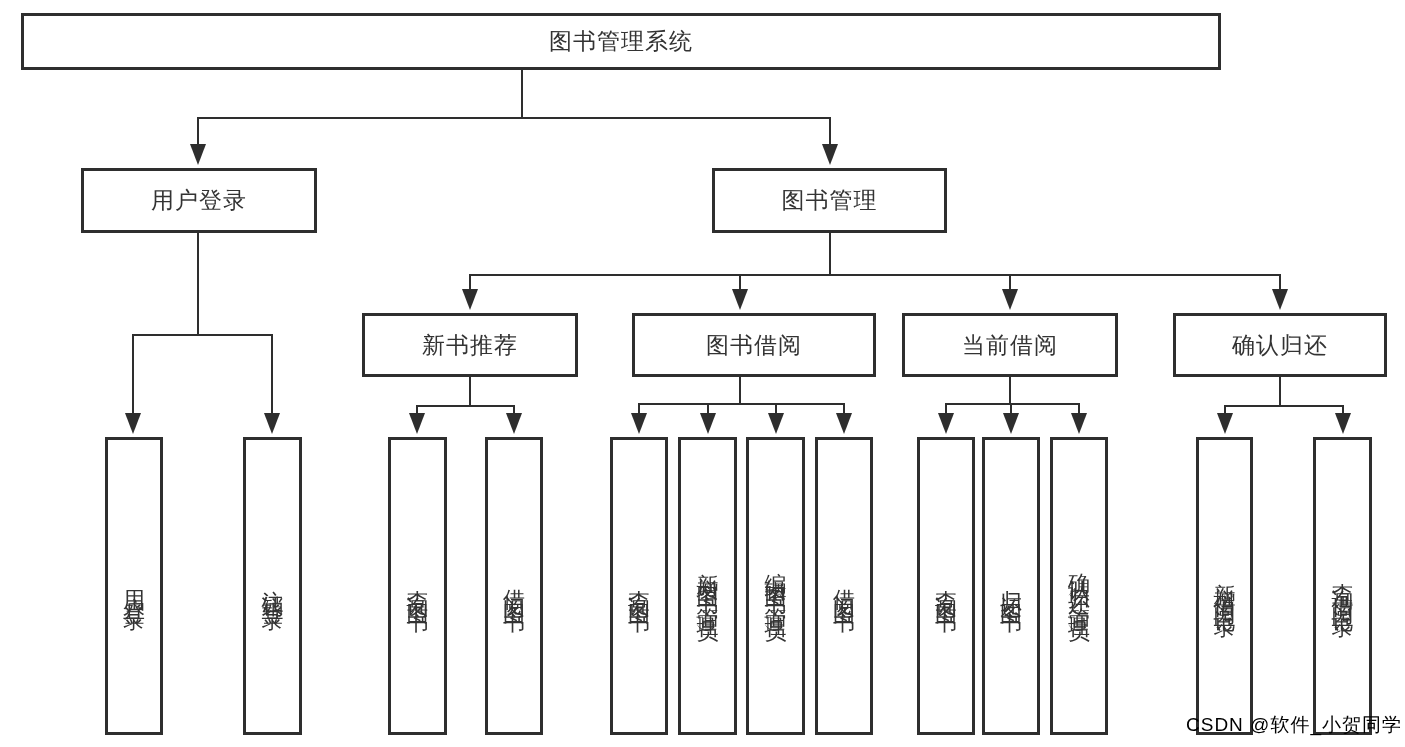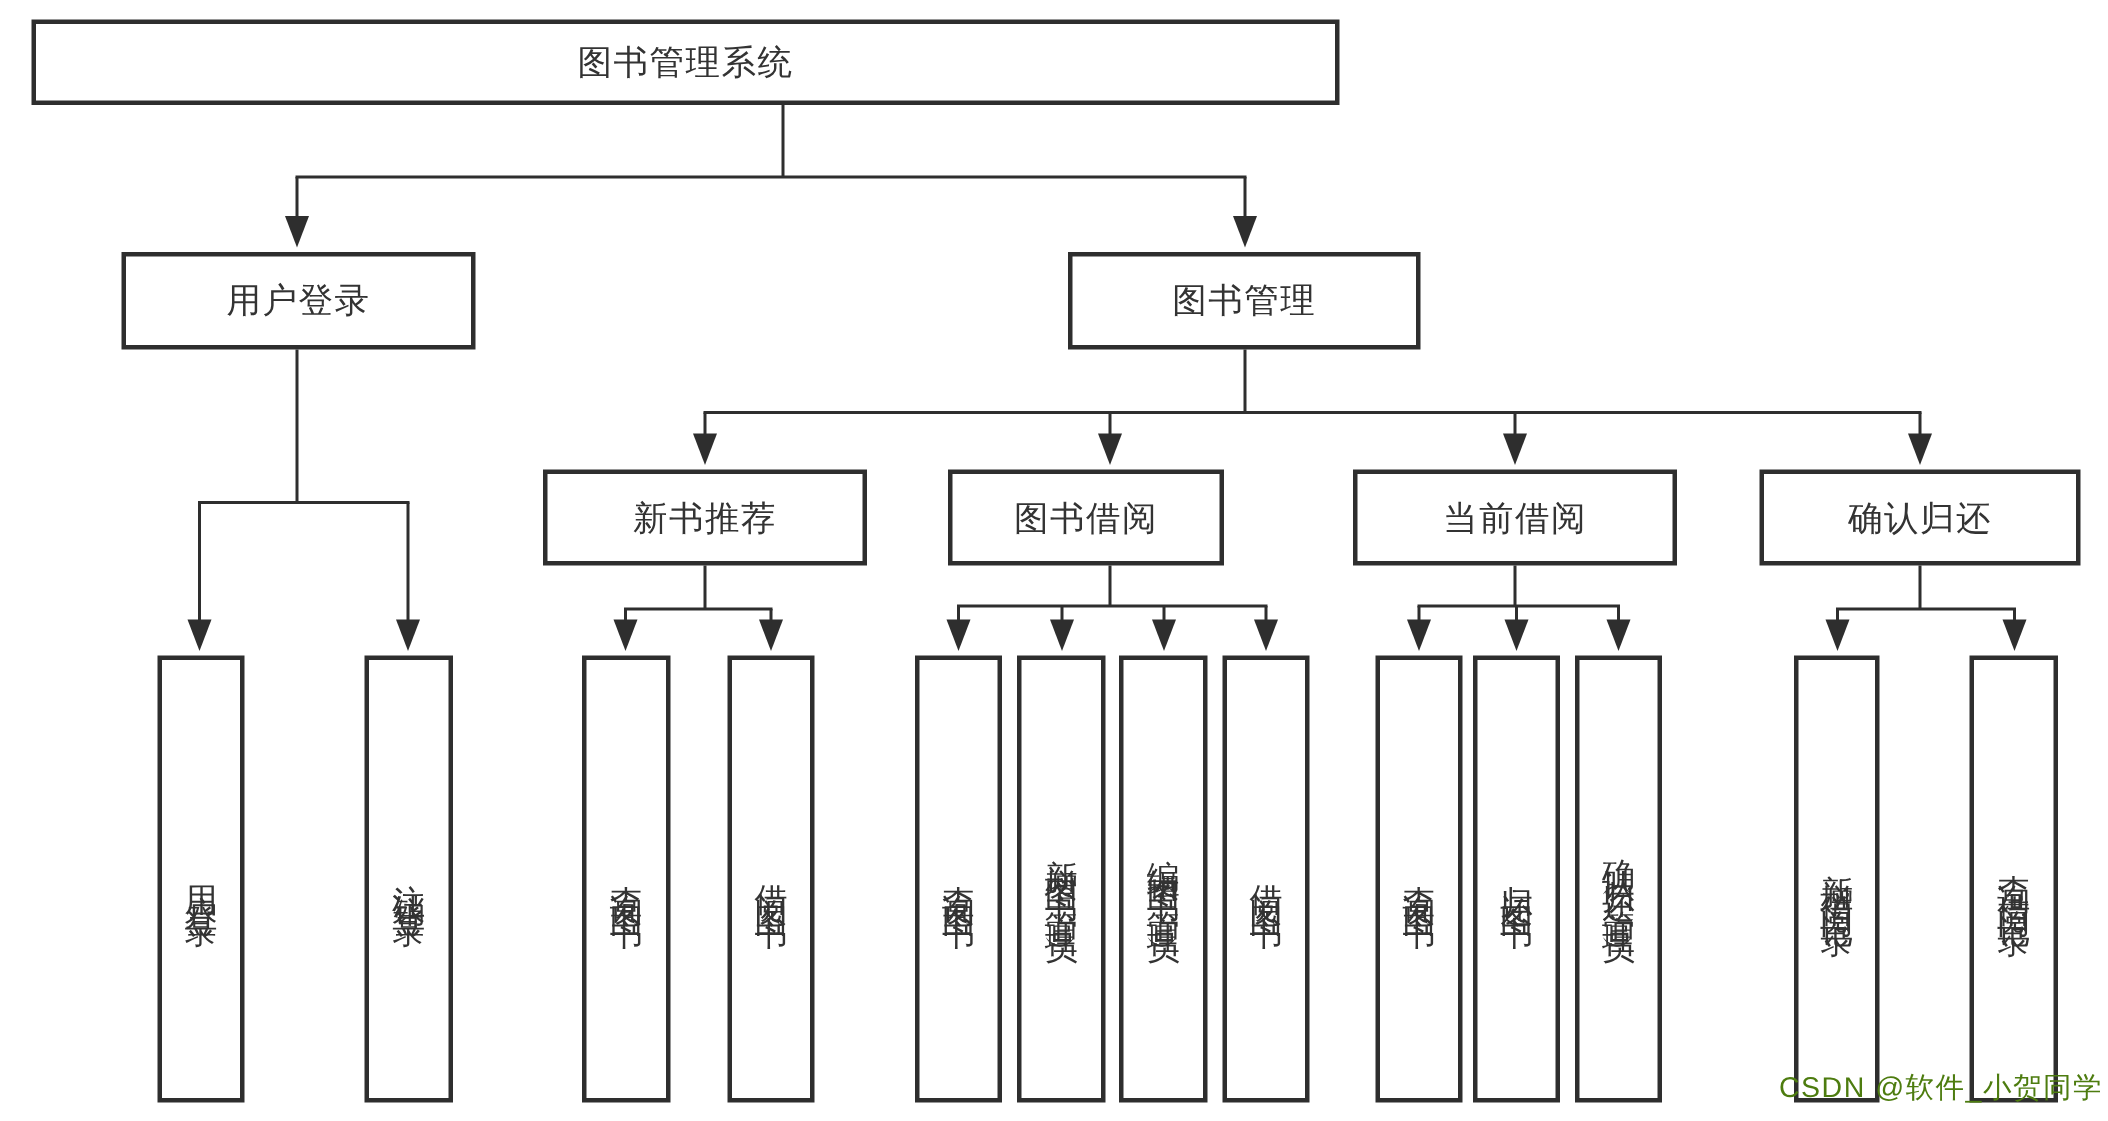--- a/index.html
+++ b/index.html
@@ -50,36 +50,36 @@
     border-left: 8px solid transparent;
     border-right: 8px solid transparent;
     border-top: 21px solid #2e2e2e;
   }
   .watermark {
     position: absolute;
     left: 1186px;
     top: 712px;
     font-size: 19px;
     letter-spacing: 1px;
-    color: #4d7c0f;
+    color: #000000;
     white-space: nowrap;
   }
 </style>
 </head>
 <body>
 
 <div class="stage">
 
-  <div class="node" style="left:21px;top:13px;width:872px;height:57px">图书管理系统</div>
+  <div class="node" style="left:21px;top:13px;width:1200px;height:57px">图书管理系统</div>
 
   <div class="node" style="left:81px;top:168px;width:236px;height:65px">用户登录</div>
   <div class="node" style="left:362px;top:313px;width:216px;height:64px">新书推荐</div>
 
   <div class="node" style="left:712px;top:168px;width:235px;height:65px">图书管理</div>
-  <div class="node" style="left:632px;top:313px;width:184px;height:64px">图书借阅</div>
+  <div class="node" style="left:632px;top:313px;width:244px;height:64px">图书借阅</div>
   <div class="node" style="left:902px;top:313px;width:216px;height:64px">当前借阅</div>
   <div class="node" style="left:1173px;top:313px;width:214px;height:64px">确认归还</div>
 
   <div class="leaf" style="left:105px;width:58px">
     <span>用户登录</span>
   </div>
   <div class="leaf" style="left:243px;width:59px">
     <span>注销登录</span>
   </div>
 

